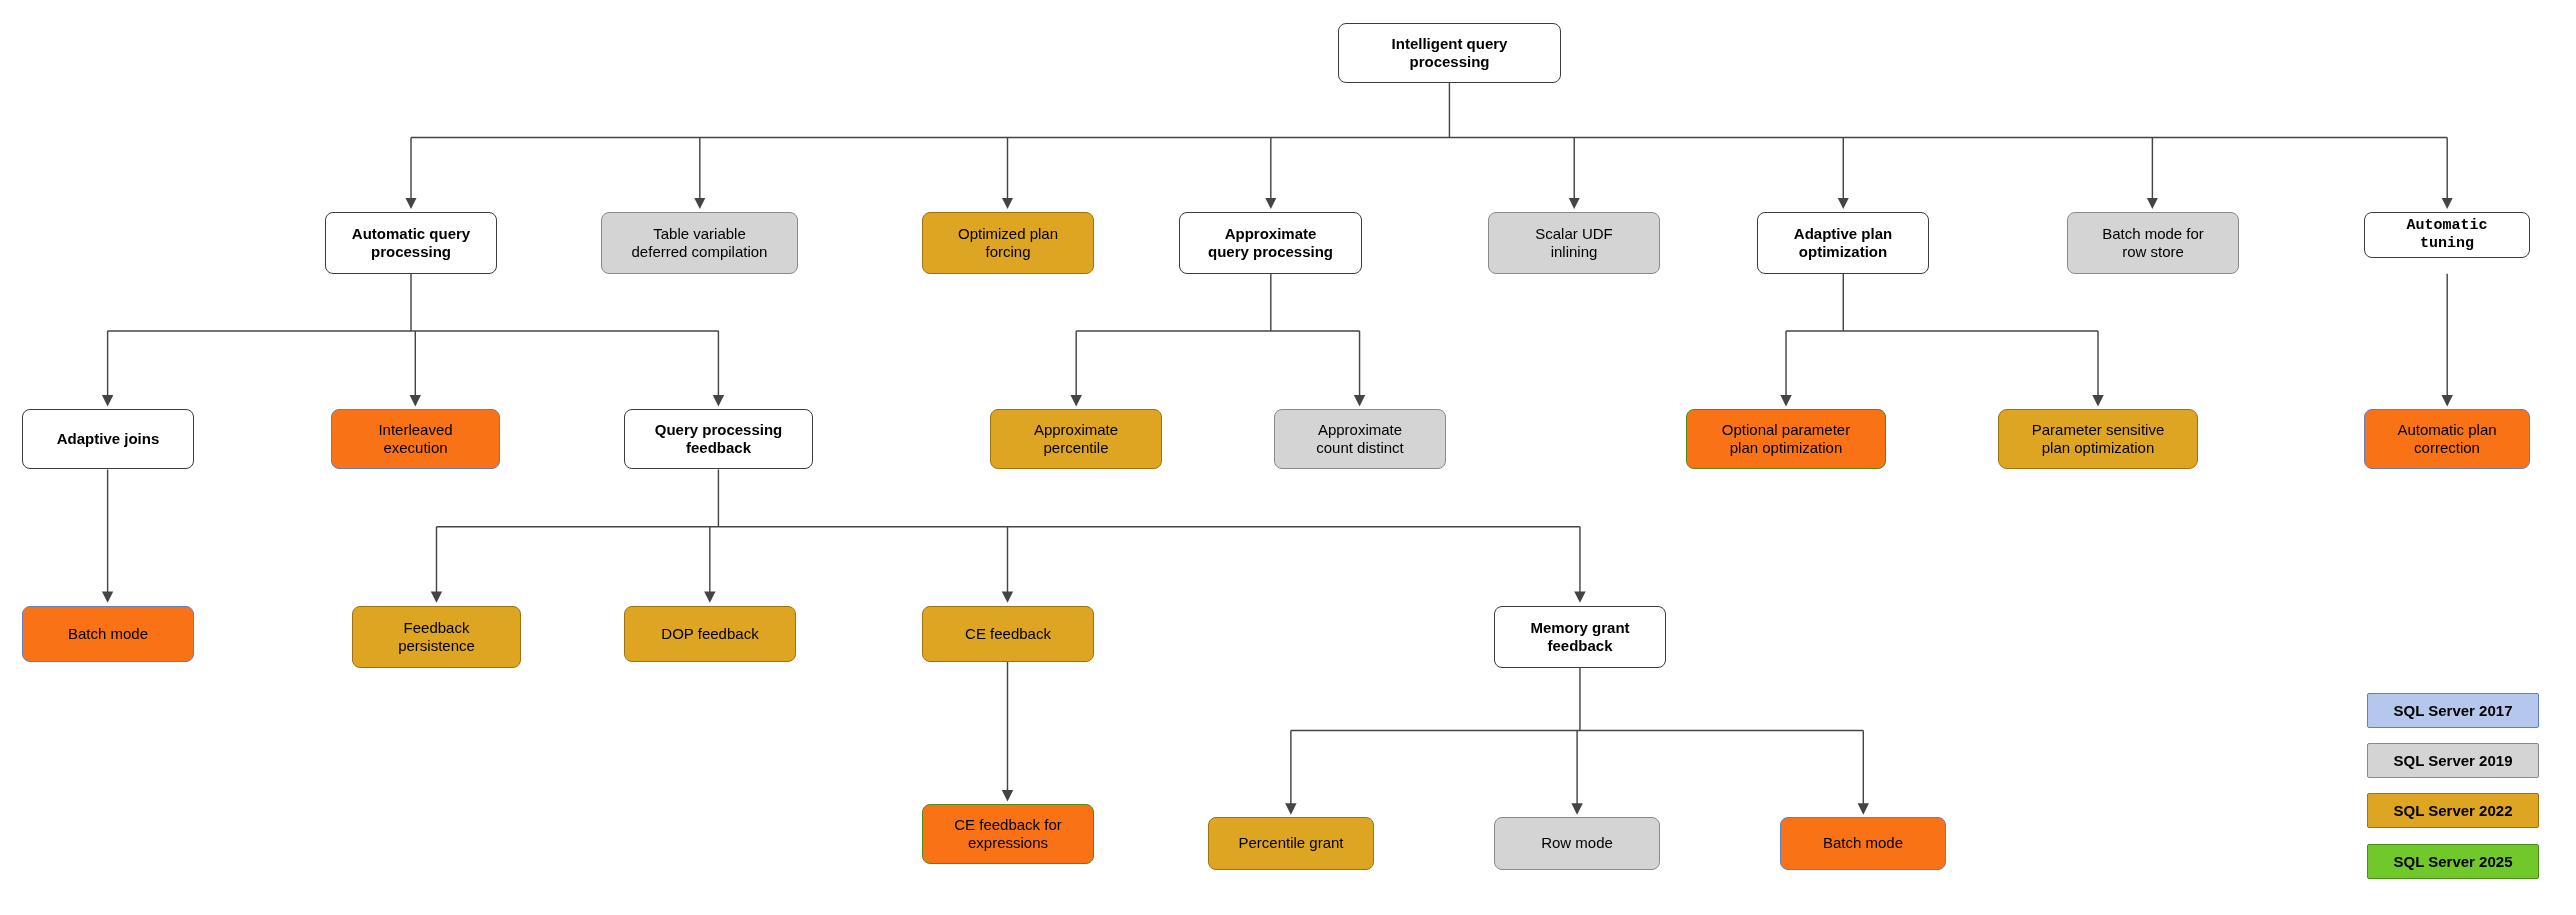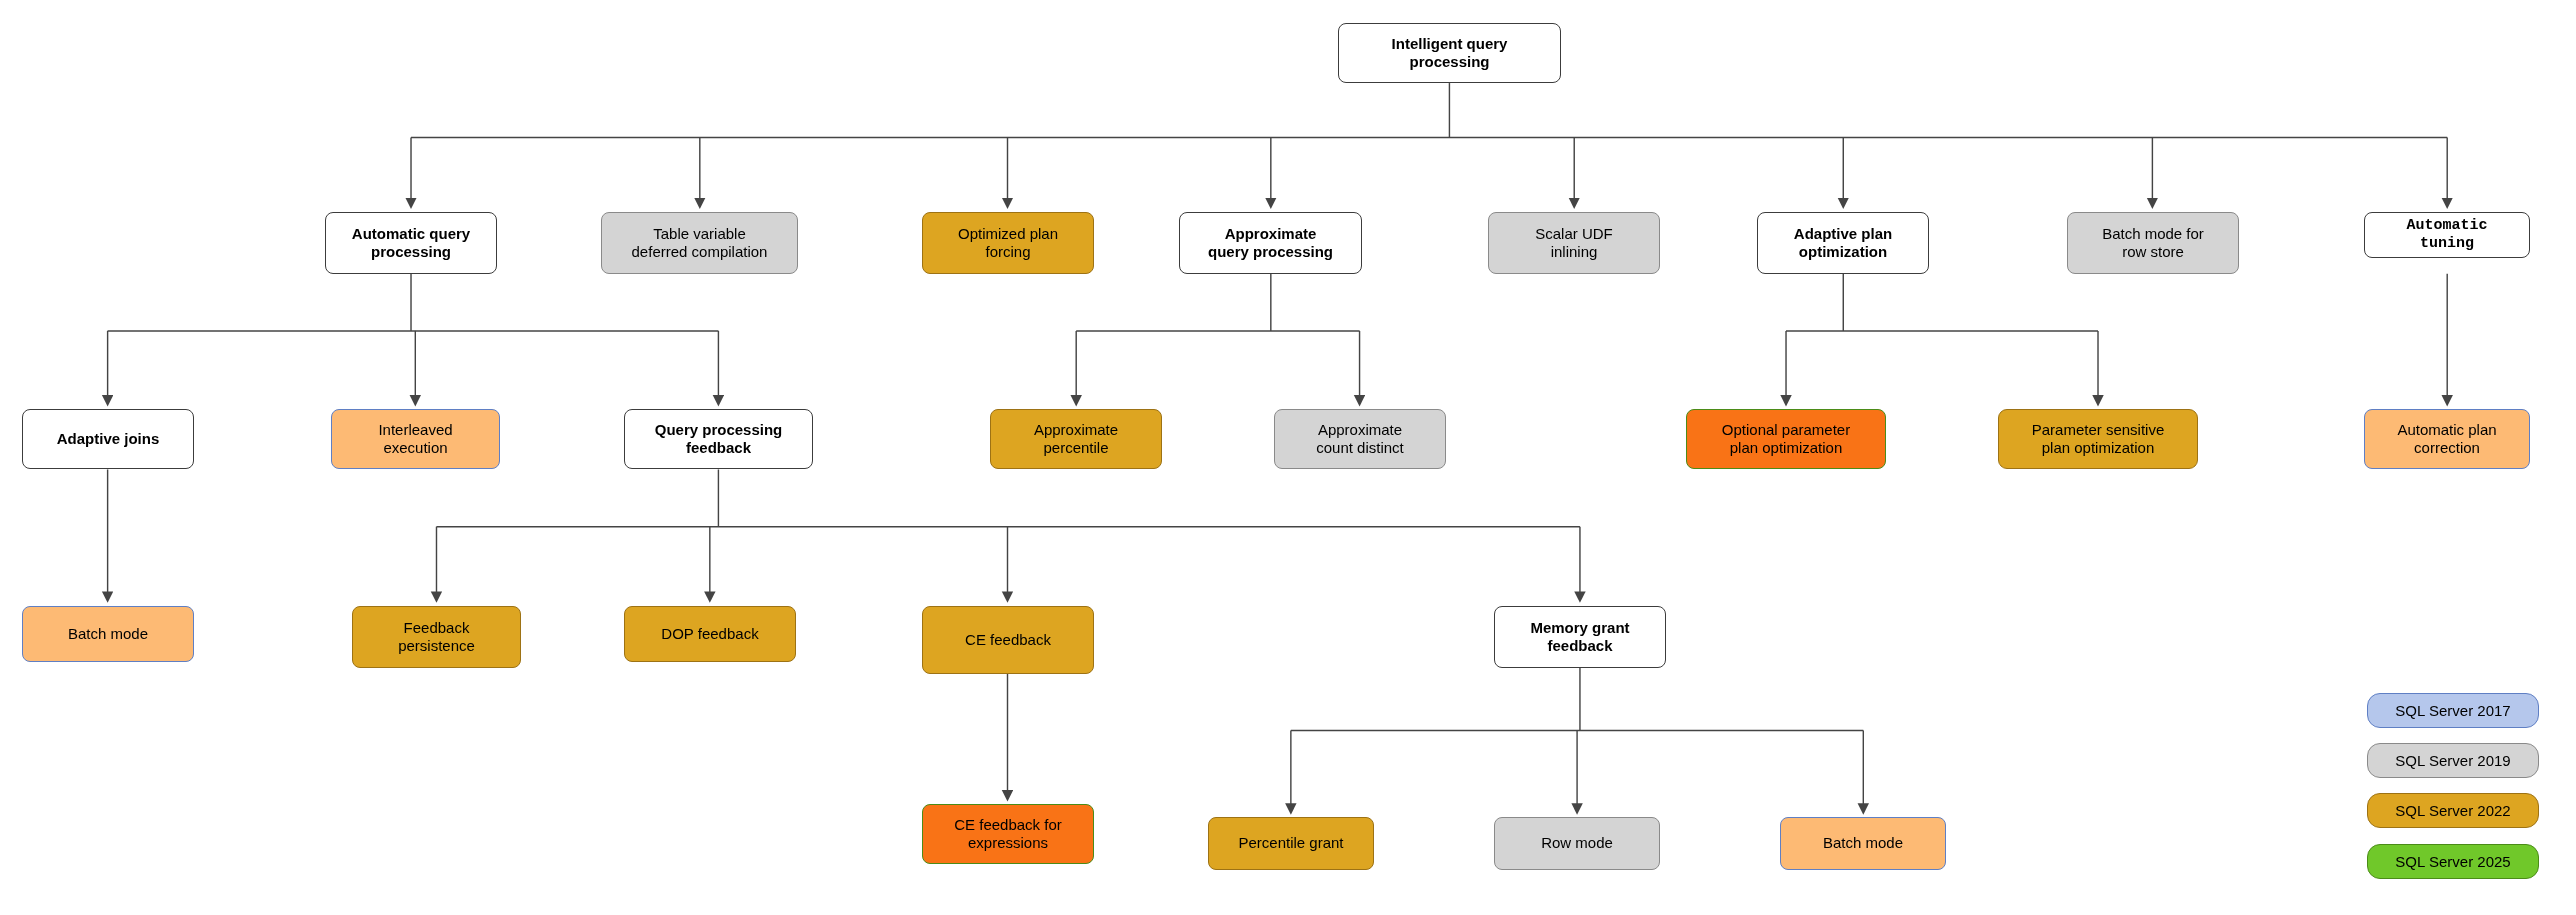--- a/index.html
+++ b/index.html
@@ -35,32 +35,33 @@
     border-radius: 8px;
     font-size: 15px;
     line-height: 1.22;
     color: #000000;
     padding: 2.3px 4.6px;
     white-space: pre-line;
   }
   .node.white  { background: #ffffff; border-color: #3c3c3c; font-weight: bold; }
   .node.gray   { background: #d4d4d4; border-color: #8a8a8a; font-weight: normal; }
   .node.gold   { background: #dda521; border-color: #9d7214; font-weight: normal; }
-  .node.blue   { background: #fdba74; border-color: #5f7fc4; font-weight: normal; }
+  .node.blue   { background: #f97316; border-color: #5f7fc4; font-weight: normal; }
   .node.green  { background: #f97316; border-color: #4b8c18; font-weight: normal; }
   .legend-item {
     position: absolute;
     box-sizing: border-box;
     display: flex;
     align-items: center;
     justify-content: center;
     border: 1.4px solid #3a3a3a;
     font-size: 15px;
     color: #000;
-    border-radius: 13px;
+    border-radius: 2px;
+    font-weight: bold;
   }
 </style>
 </head>
 <body>
 
 <div id="canvas">
   <svg id="wires" viewBox="0 0 4500 1600" width="2576" height="916">
       <defs>
         <marker id="arrow" markerWidth="10" markerHeight="10" refX="6" refY="4" orient="auto">
           <path d="M0,0 L8,4 L0,8 z" fill="#444444"></path>
@@ -135,21 +136,21 @@
       <div class="node green" style="left: 1686px; top: 409px; width: 200px; height: 60px;">Optional parameter
 plan optimization</div>
       <div class="node gold" style="left: 1998px; top: 409px; width: 200px; height: 60px; border-radius: 9px;">Parameter sensitive
 plan optimization</div>
       <div class="node blue" style="left: 2364px; top: 409px; width: 166px; height: 60px;">Automatic plan
 correction</div>
       <div class="node blue" style="left: 22px; top: 606px; width: 172px; height: 56px;">Batch mode</div>
       <div class="node gold" style="left: 352px; top: 606px; width: 169px; height: 62px;">Feedback
 persistence</div>
       <div class="node gold" style="left: 624px; top: 606px; width: 172px; height: 56px;">DOP feedback</div>
-      <div class="node gold" style="left: 922px; top: 606px; width: 172px; height: 68px;">CE feedback</div>
+      <div class="node gold" style="left: 922px; top: 606px; width: 172px; height: 56px;">CE feedback</div>
       <div class="node white" style="left: 1494px; top: 606px; width: 172px; height: 62px;">Memory grant
 feedback</div>
       <div class="node green" style="left: 922px; top: 804px; width: 172px; height: 60px;">CE feedback for
 expressions</div>
       <div class="node gold" style="left: 1208px; top: 817px; width: 166px; height: 53px;">Percentile grant</div>
       <div class="node gray" style="left: 1494px; top: 817px; width: 166px; height: 53px;">Row mode</div>
       <div class="node blue" style="left: 1780px; top: 817px; width: 166px; height: 53px;">Batch mode</div>
     </div>
   <div id="legend-layer">
       <div class="legend-item blue" style="left: 2367px; top: 693px; width: 172px; height: 35px; background: rgb(181, 199, 236); border-color: rgb(95, 127, 196);">SQL Server 2017</div>

